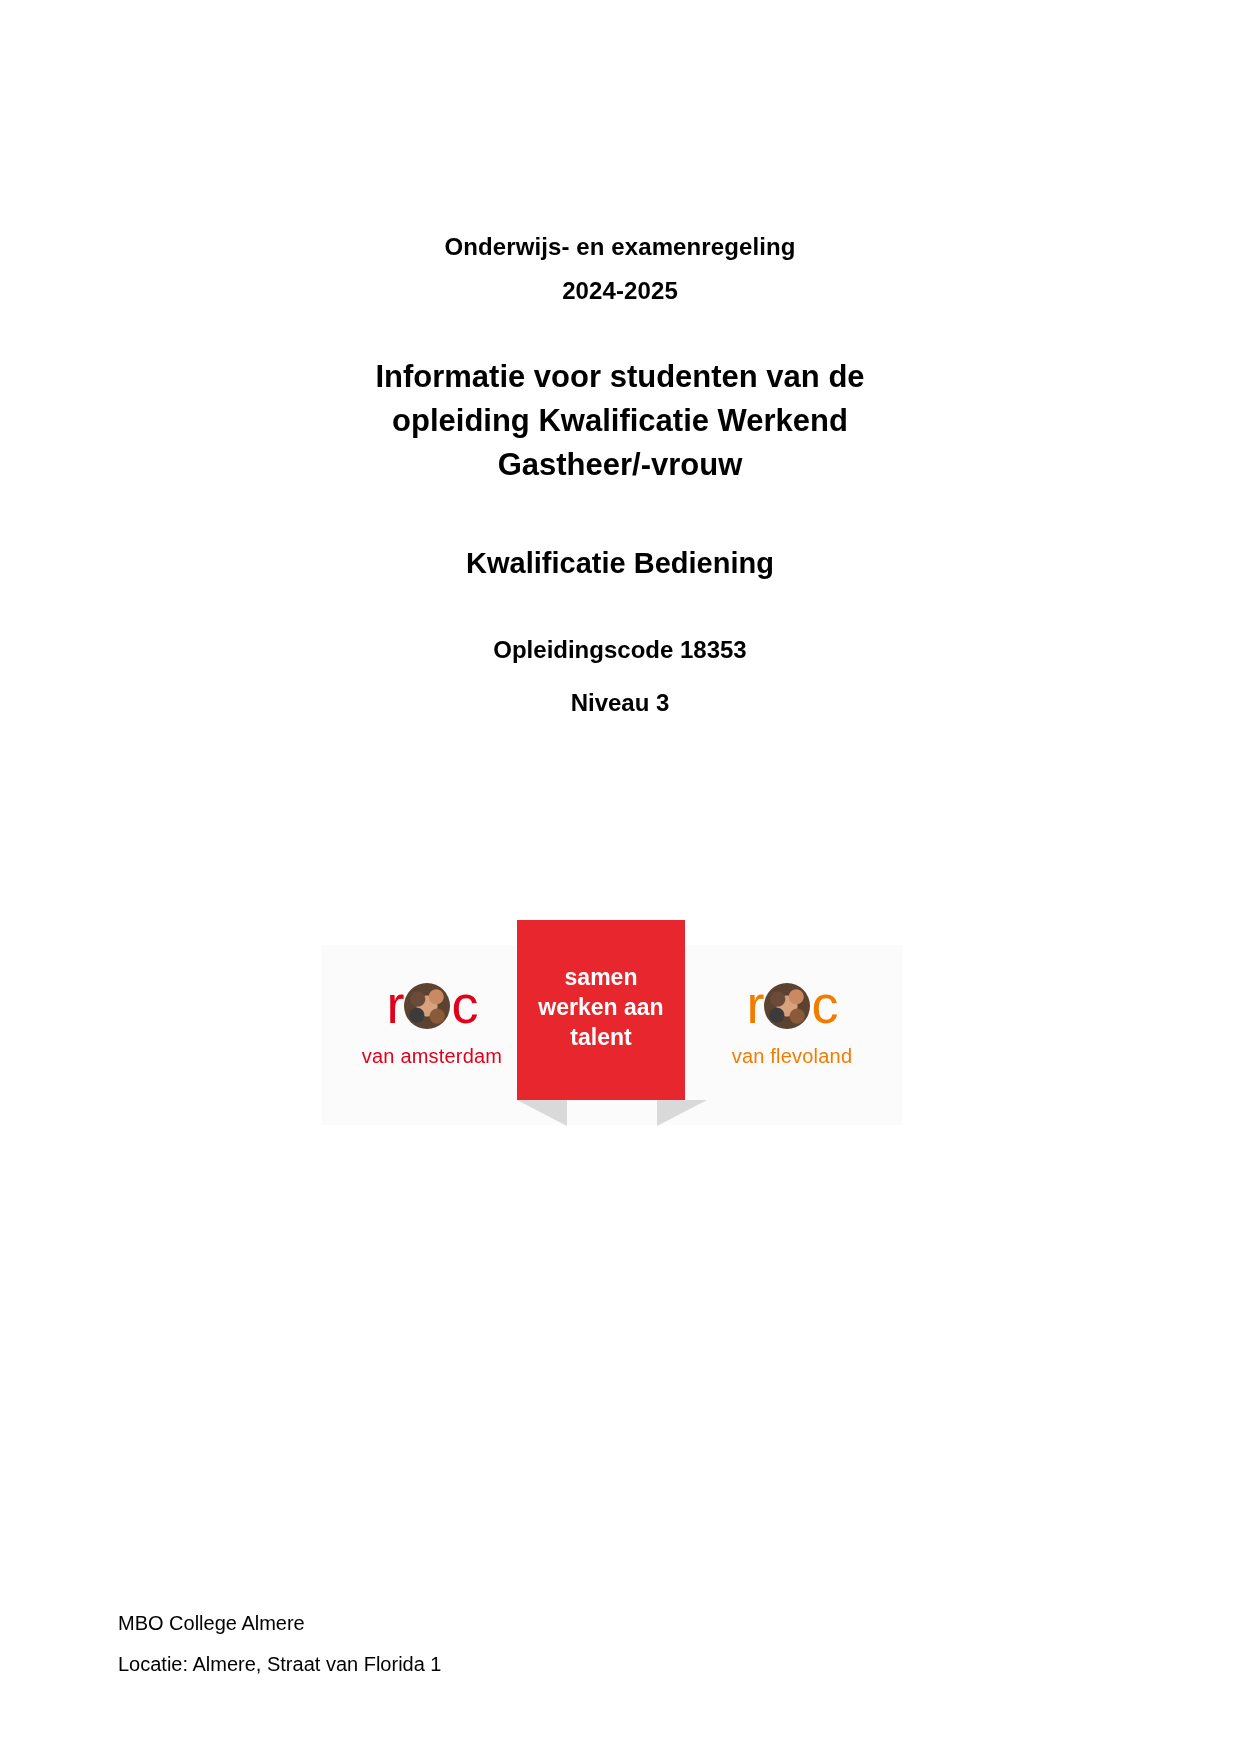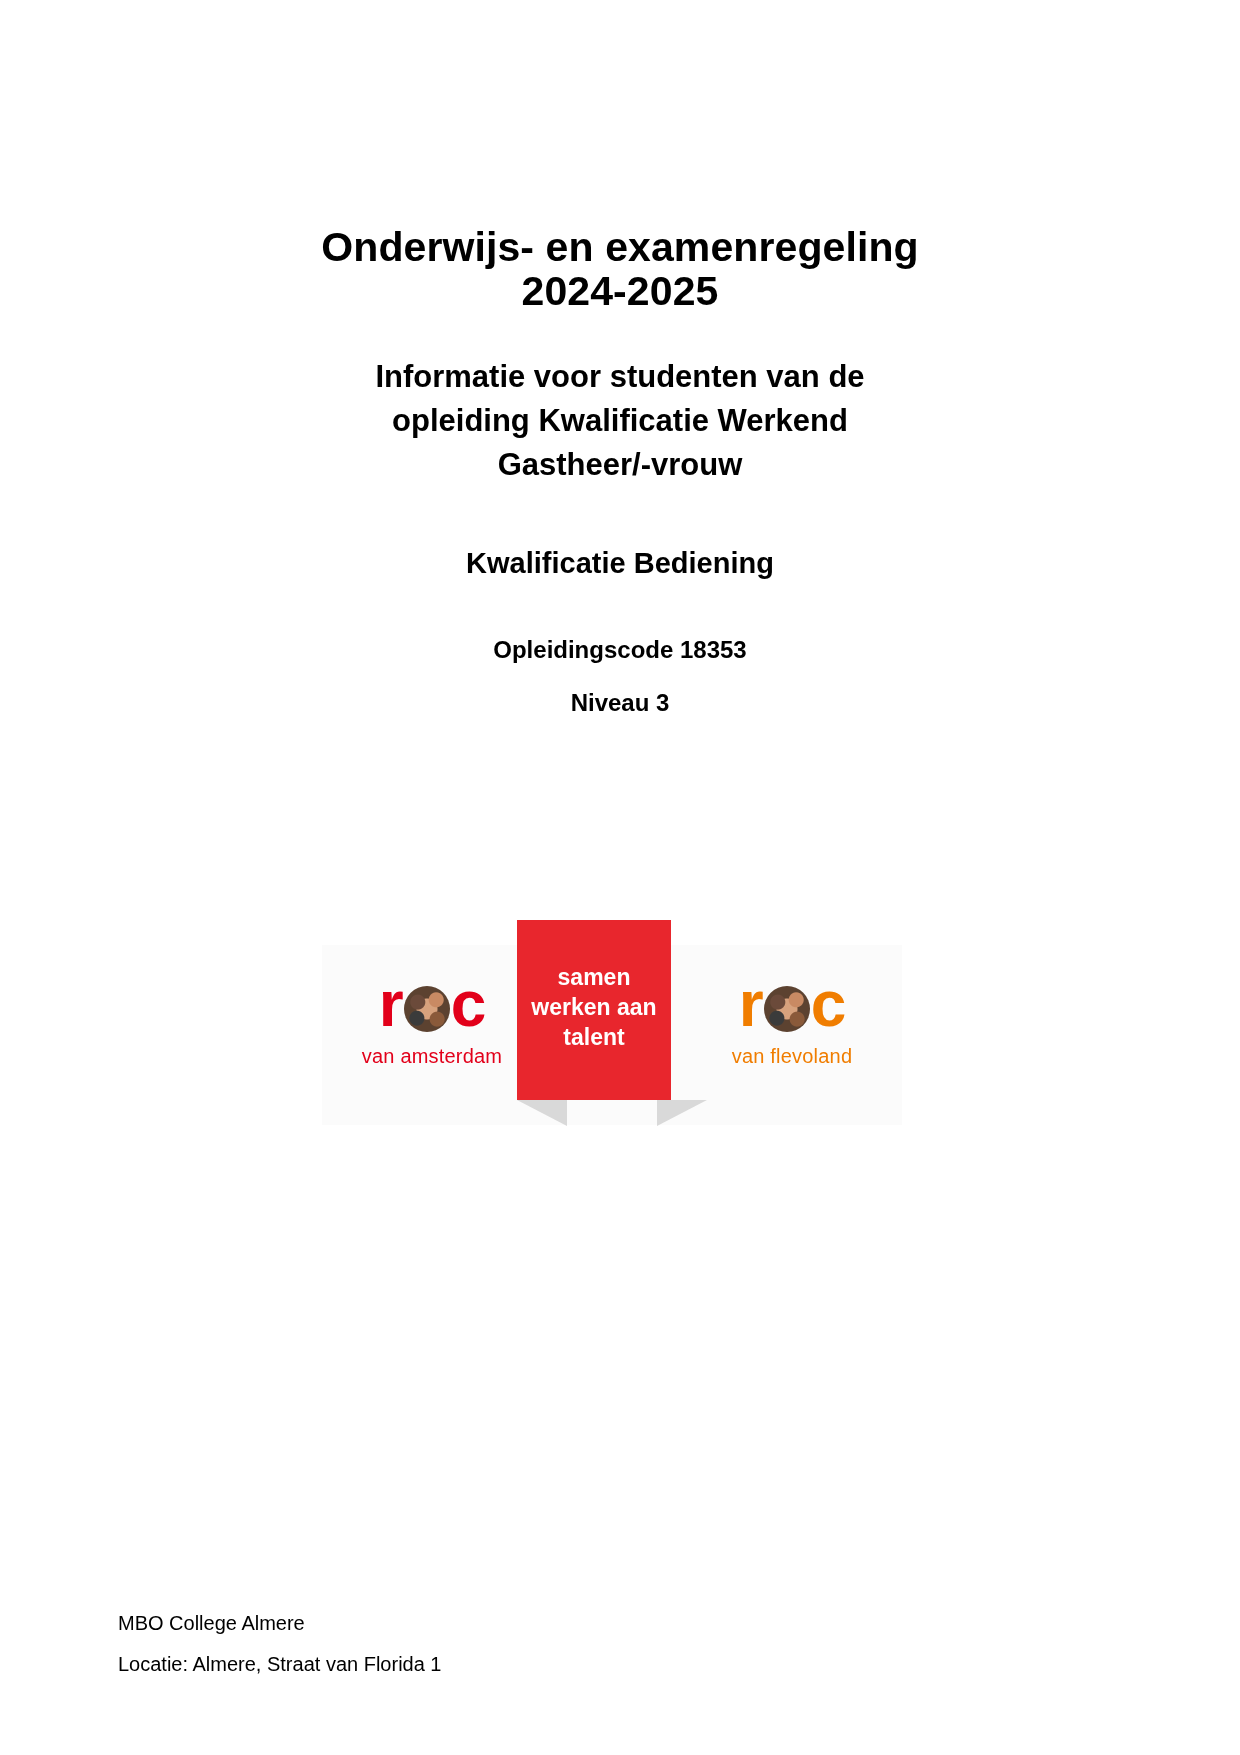--- a/index.html
+++ b/index.html
@@ -24,21 +24,21 @@
 
   .title-block {
     position: absolute;
     left: 170px;
     top: 225px;
     width: 900px;
     text-align: center;
   }
 
   .title-line {
-    font-size: 41px;
+    font-size: 24px;
     font-weight: bold;
     line-height: 44px;
     letter-spacing: 0.1px;
   }
 
   .spacer-sm { height: 42px; }
   .spacer-xs { height: 38px; }
 
   .subtitle-line {
     font-size: 31px;
@@ -79,22 +79,22 @@
     position: absolute;
     top: 55px;
     width: 190px;
     height: 105px;
     text-align: center;
   }
   .logo-left { left: 15px; }
   .logo-right { left: 375px; }
 
   .roc-mark {
-    font-size: 64px;
-    font-weight: bold;
+    font-size: 54px;
+    font-weight: normal;
     line-height: 58px;
     letter-spacing: -1px;
     position: relative;
     display: inline-block;
   }
   .roc-left-color { color: #e2001a; }
   .roc-right-color { color: #f07d00; }
 
   .roc-dot {
     display: inline-block;
@@ -117,21 +117,21 @@
     letter-spacing: 0.2px;
     margin-top: 12px;
   }
   .sub-left { color: #e2001a; }
   .sub-right { color: #f07d00; }
 
   .banner {
     position: absolute;
     left: 195px;
     top: 0;
-    width: 154px;
+    width: 168px;
     height: 180px;
     background: #e8262d;
     z-index: 3;
   }
   .banner-text {
     color: #ffffff;
     font-size: 23px;
     font-weight: bold;
     line-height: 30px;
     text-align: center;

